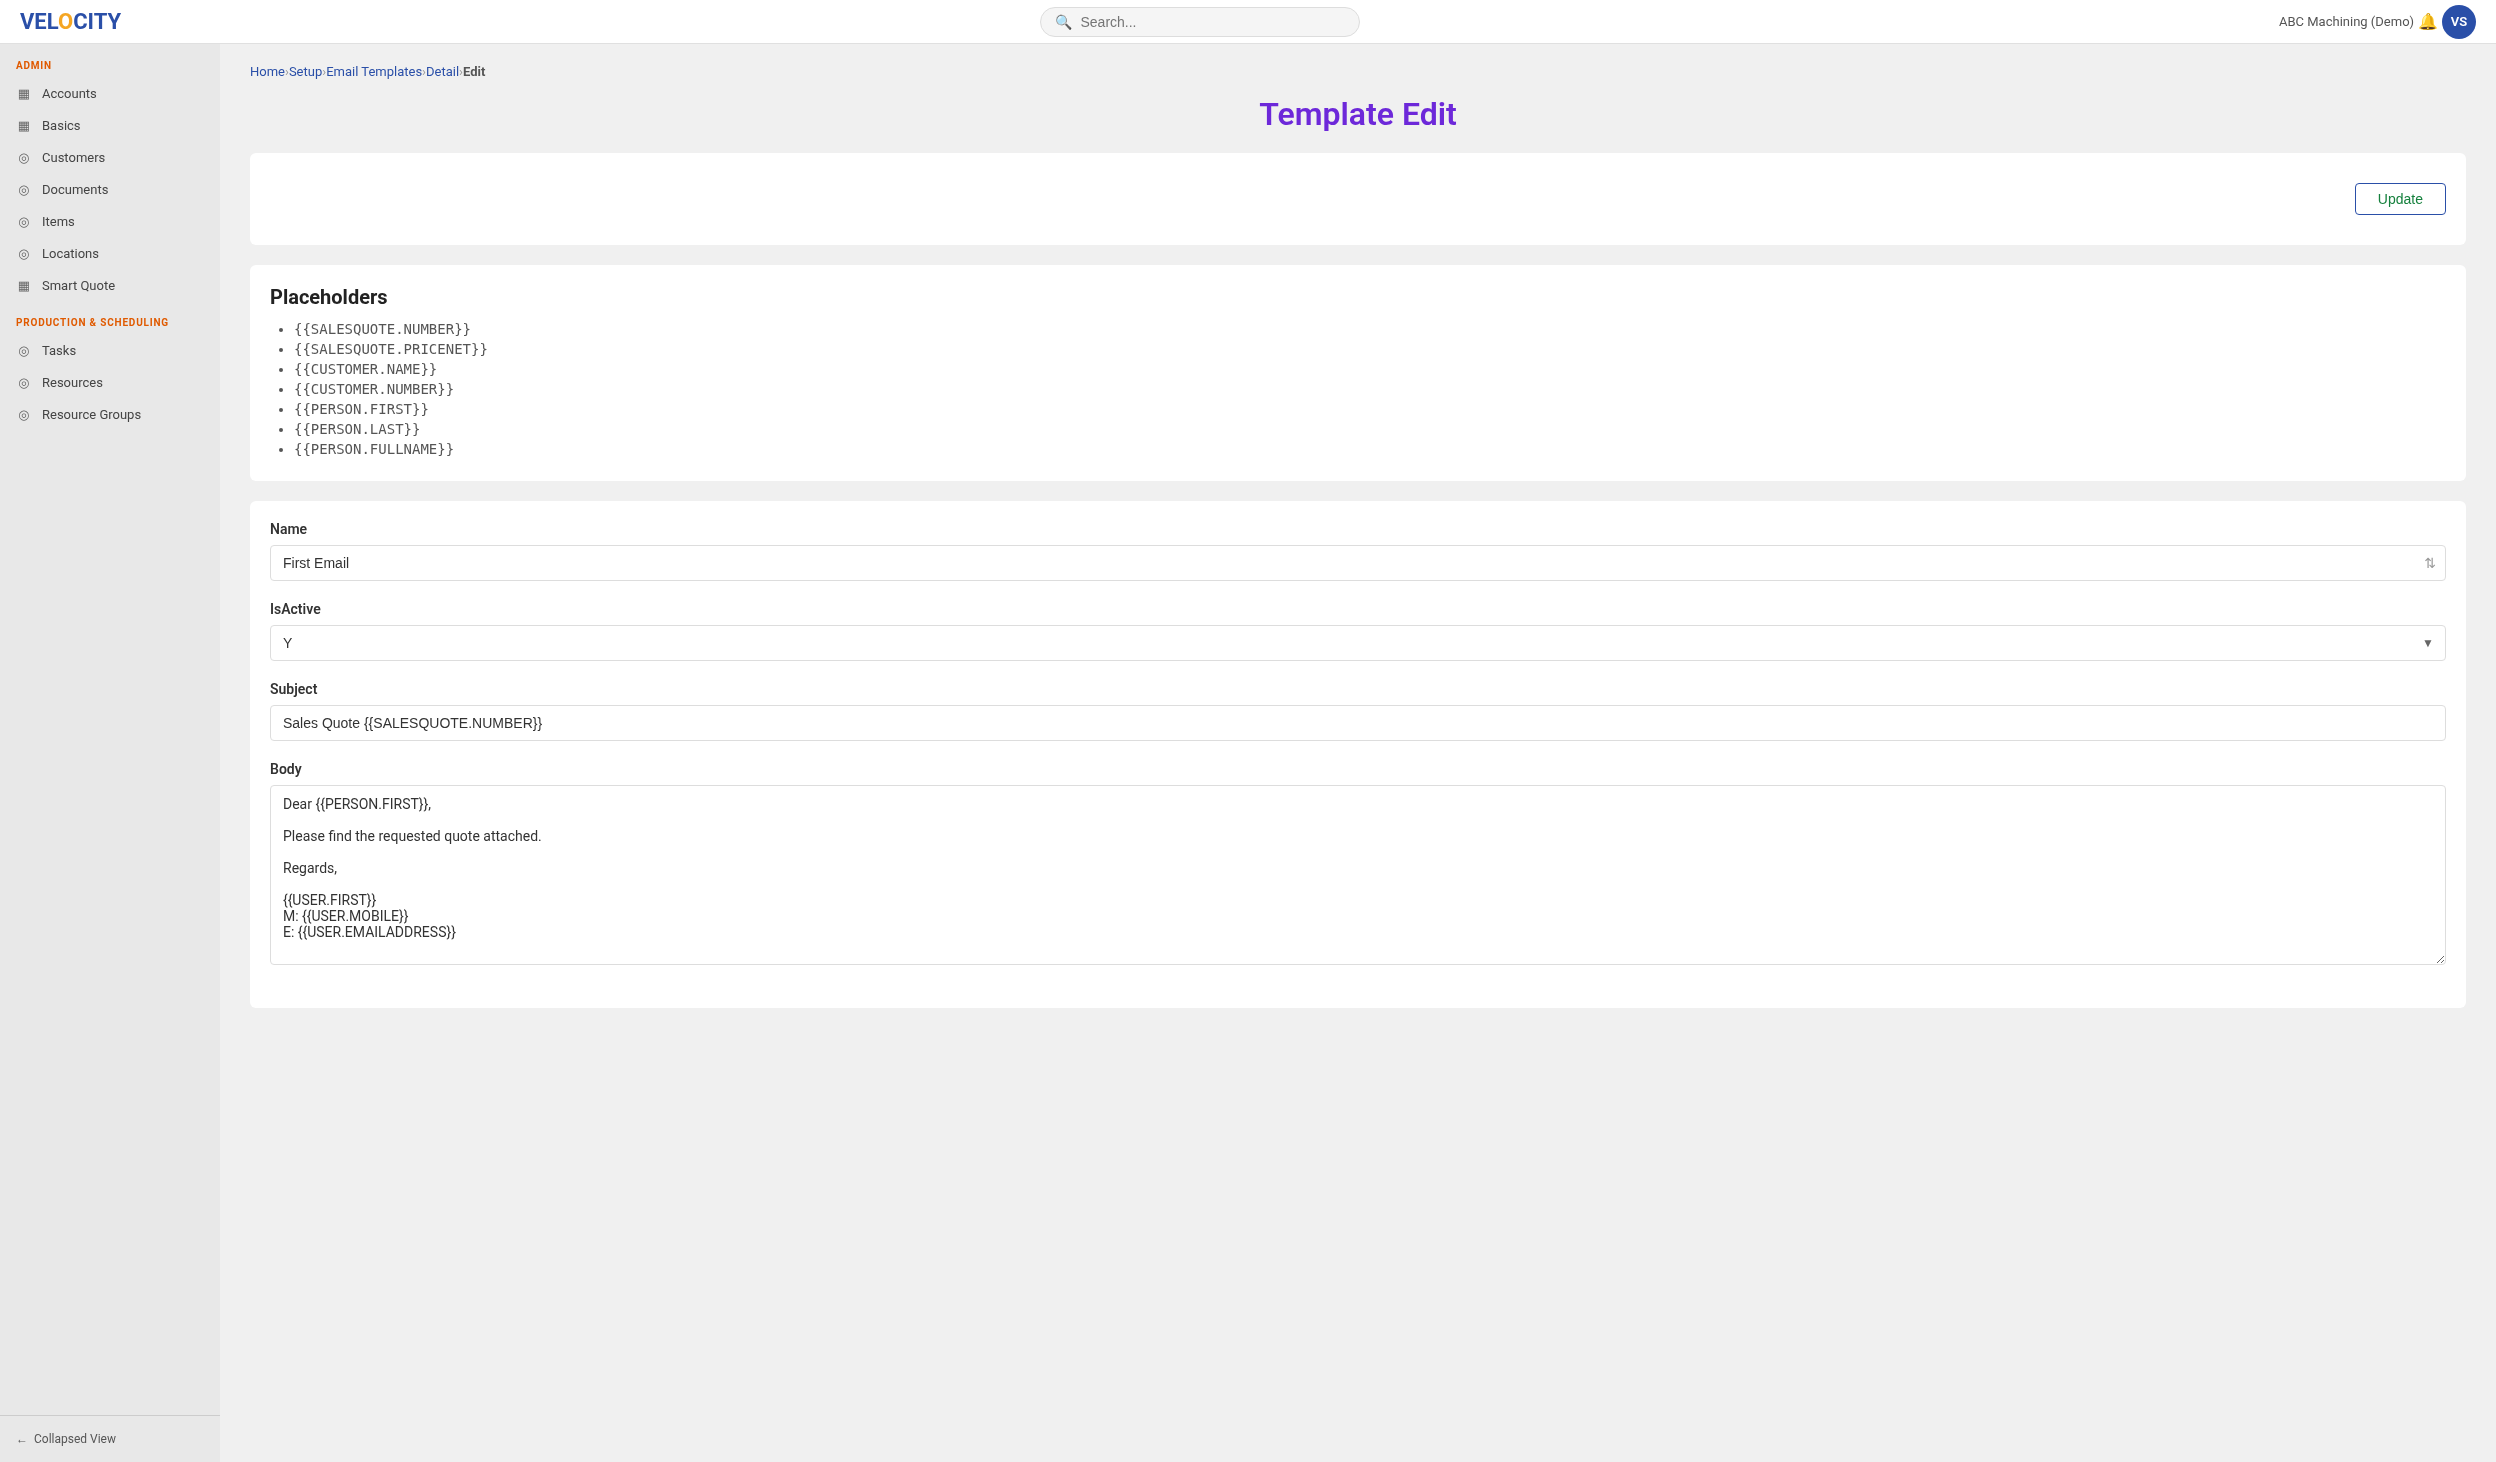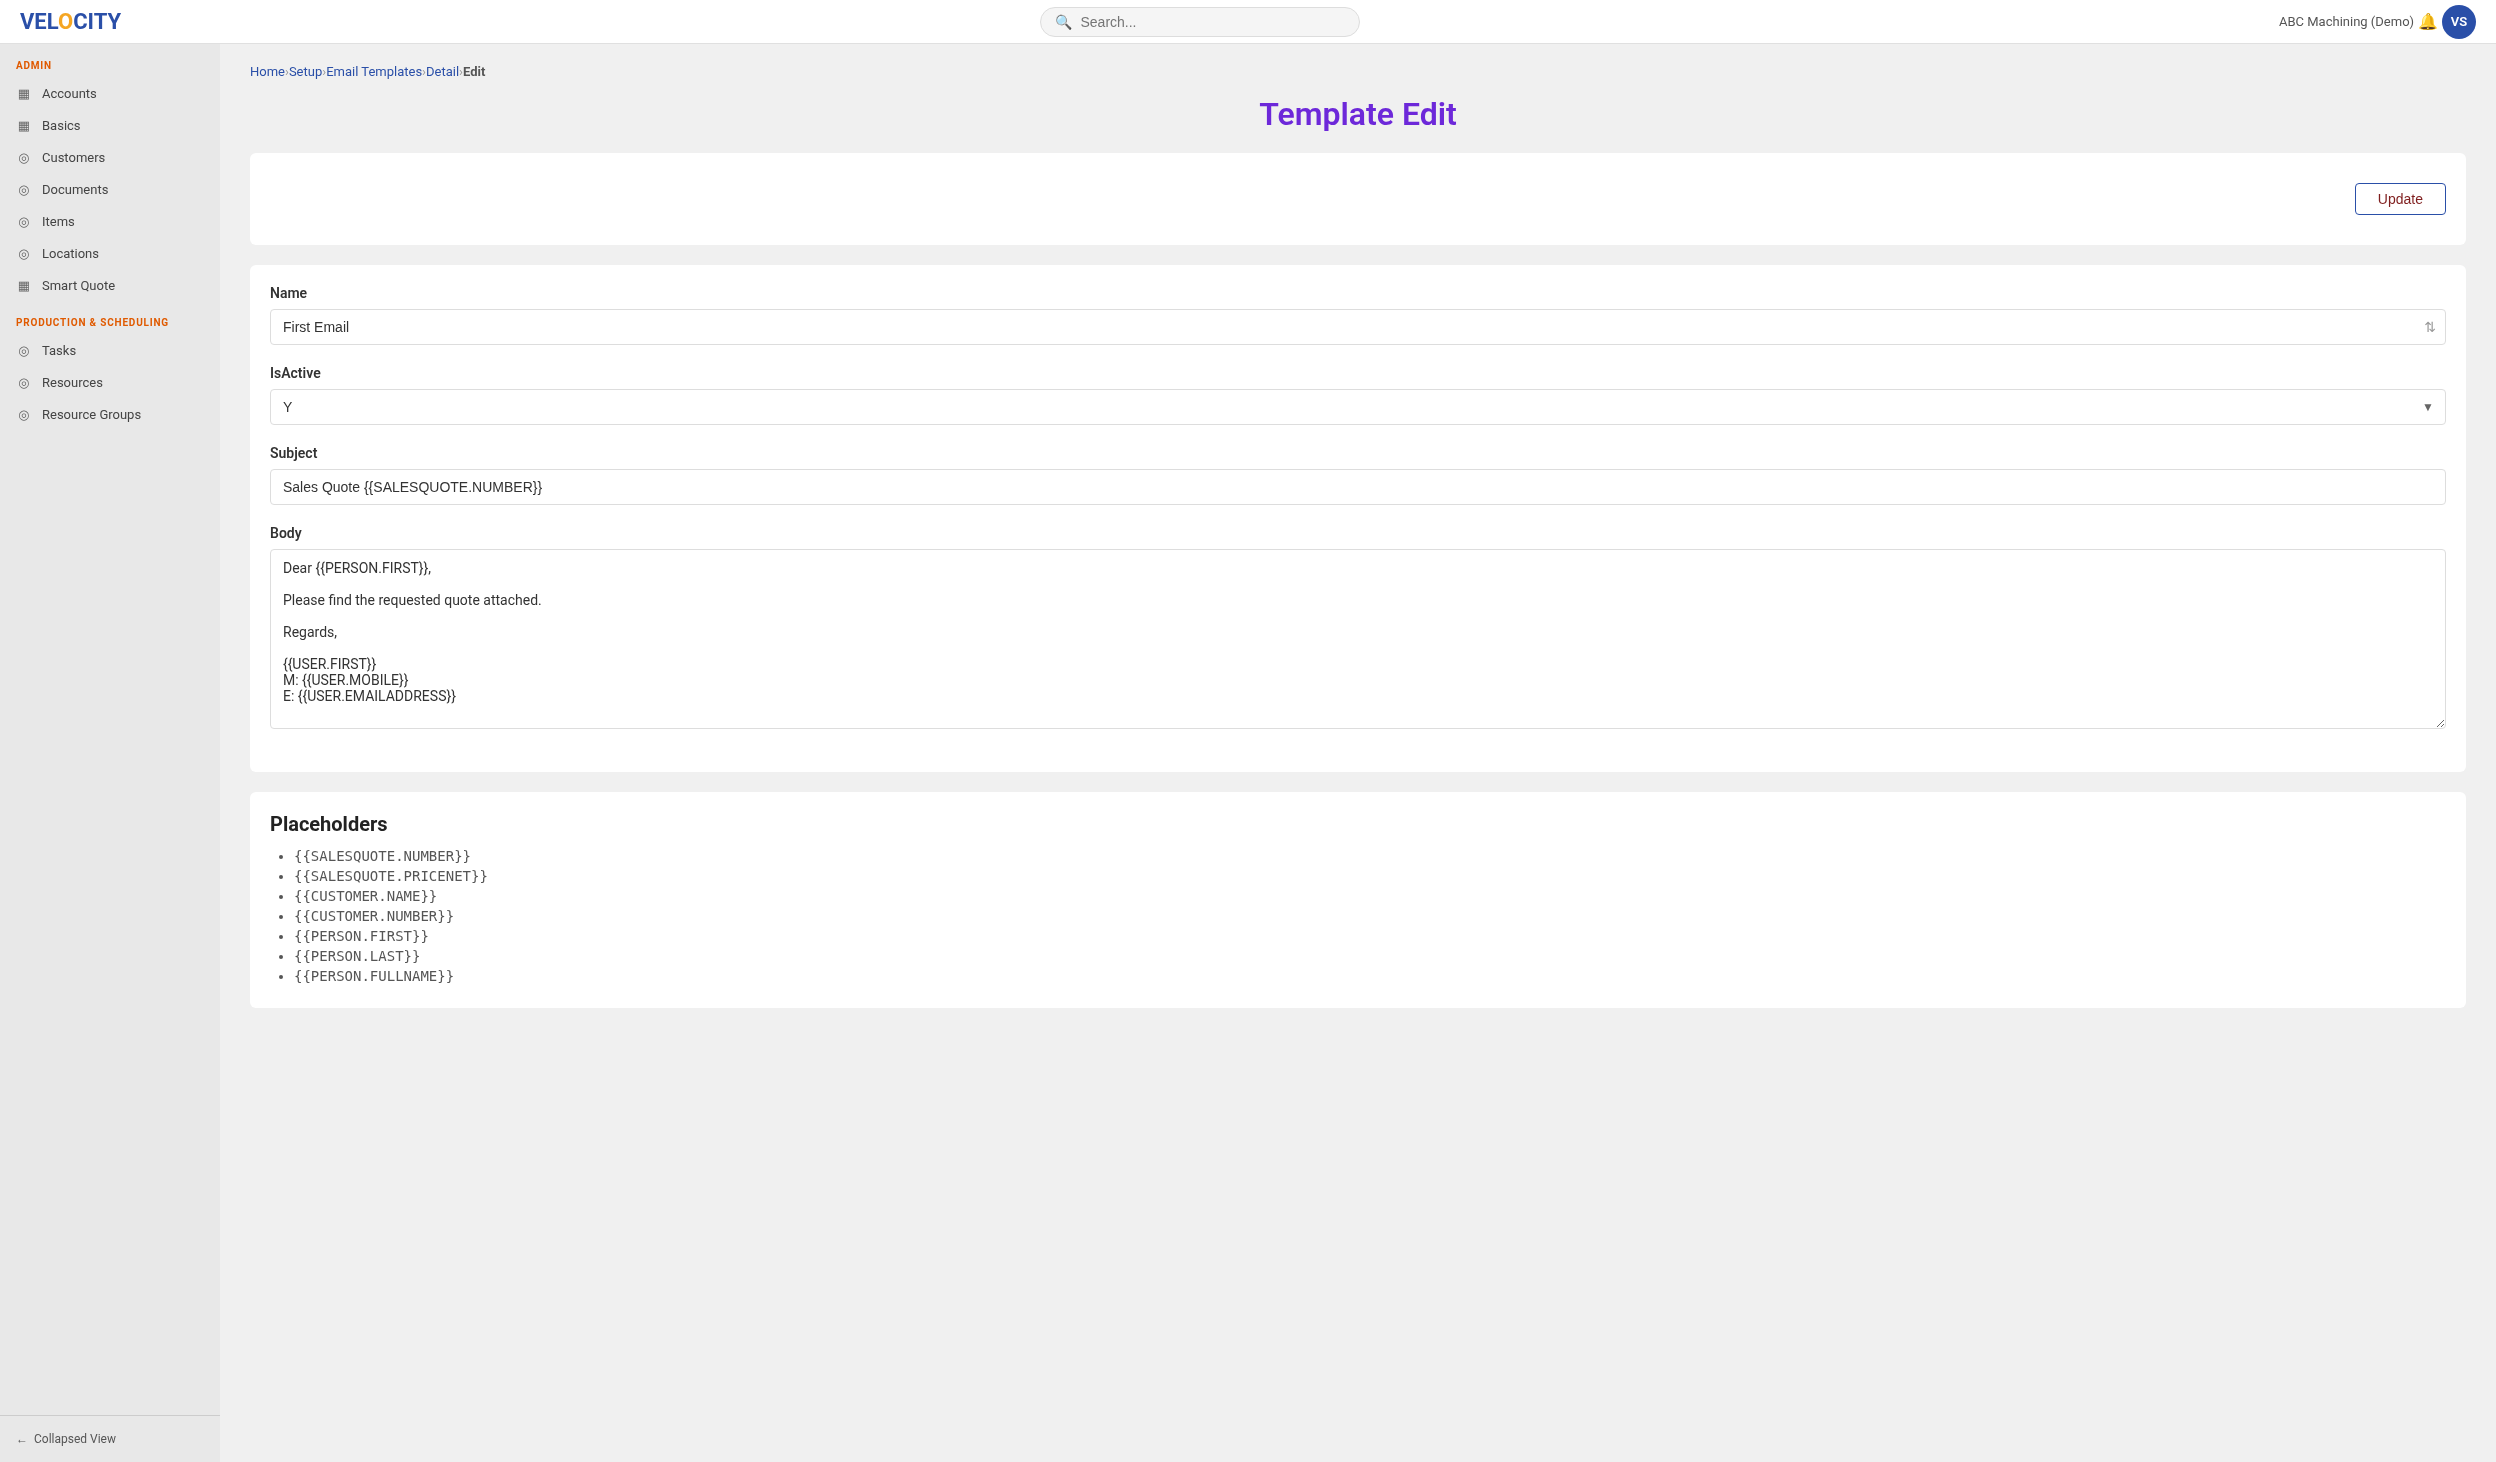--- a/index.html
+++ b/index.html
@@ -41,21 +41,21 @@
     .breadcrumb .current { color: #555; font-weight: 700; }
 
     
     .page-title { font-size: 32px; font-weight: 600; color: #6d28d9; text-align: center; margin-bottom: 20px; }
 
     
     .card { background: #fff; border-radius: 6px; padding: 20px; margin-bottom: 20px; }
 
     
     .card-toolbar { display: flex; justify-content: flex-end; padding: 10px 0; }
-    .btn-update { background: #fff; border: 1px solid #2a4fa8; color: #7f1d1d; padding: 7px 22px; border-radius: 4px; font-size: 14px; cursor: pointer; }
+    .btn-update { background: #fff; border: 1px solid #2a4fa8; color: #15803d; padding: 7px 22px; border-radius: 4px; font-size: 14px; cursor: pointer; }
 
     
     .form-group { margin-bottom: 20px; }
     .form-label { font-size: 14px; font-weight: 600; color: #333; margin-bottom: 8px; display: block; }
     .form-input { width: 100%; border: 1px solid #ddd; border-radius: 4px; padding: 9px 12px; font-size: 14px; color: #333; outline: none; }
     .form-input-icon { position: relative; }
     .form-input-icon input { padding-right: 36px; }
     .form-input-icon .input-icon { position: absolute; right: 10px; top: 50%; transform: translateY(-50%); color: #999; font-size: 14px; }
 
     .form-select-wrapper { position: relative; }
@@ -167,71 +167,71 @@
         <span>›</span>
         <span class="current">Edit</span>
       </div>
 
       <h1 class="page-title">Template Edit</h1>
 
       <div class="card">
         <div class="card-toolbar">
           <button class="btn-update">Update</button>
         </div>
-      </div>
-
-      <div class="card">
-
-        <div class="form-group">
-          <label class="form-label">Name</label>
-          <div class="form-input-icon">
-            <input type="text" class="form-input" value="First Email" style="">
-            <span class="input-icon">⇅</span>
-          </div>
-        </div>
-
-        <div class="form-group">
-          <label class="form-label">IsActive</label>
-          <div class="form-select-wrapper">
-            <select class="form-select">
-              <option value="Y">Y</option>
-              <option value="N">N</option>
-            </select>
-            <span class="select-arrow">▼</span>
-          </div>
-        </div>
-
-        <div class="form-group">
-          <label class="form-label">Subject</label>
-          <input type="text" class="form-input" value="Sales Quote {{SALESQUOTE.NUMBER}}" style="">
-        </div>
-
-        <div class="form-group">
-          <label class="form-label">Body</label>
-          <textarea class="form-textarea" style="">Dear {{PERSON.FIRST}},
-
-Please find the requested quote attached.
-
-Regards,
-
-{{USER.FIRST}}
-M: {{USER.MOBILE}}
-E: {{USER.EMAILADDRESS}}</textarea>
-        </div>
-
       </div>
 
       <div class="card">
         <div class="placeholders-title">Placeholders</div>
         <ul class="placeholders-list">
           <li>{{SALESQUOTE.NUMBER}}</li>
           <li>{{SALESQUOTE.PRICENET}}</li>
           <li>{{CUSTOMER.NAME}}</li>
           <li>{{CUSTOMER.NUMBER}}</li>
           <li>{{PERSON.FIRST}}</li>
           <li>{{PERSON.LAST}}</li>
           <li>{{PERSON.FULLNAME}}</li>
         </ul>
       </div>
 
+      <div class="card">
+
+        <div class="form-group">
+          <label class="form-label">Name</label>
+          <div class="form-input-icon">
+            <input type="text" class="form-input" value="First Email" style="">
+            <span class="input-icon">⇅</span>
+          </div>
+        </div>
+
+        <div class="form-group">
+          <label class="form-label">IsActive</label>
+          <div class="form-select-wrapper">
+            <select class="form-select">
+              <option value="Y">Y</option>
+              <option value="N">N</option>
+            </select>
+            <span class="select-arrow">▼</span>
+          </div>
+        </div>
+
+        <div class="form-group">
+          <label class="form-label">Subject</label>
+          <input type="text" class="form-input" value="Sales Quote {{SALESQUOTE.NUMBER}}" style="">
+        </div>
+
+        <div class="form-group">
+          <label class="form-label">Body</label>
+          <textarea class="form-textarea" style="">Dear {{PERSON.FIRST}},
+
+Please find the requested quote attached.
+
+Regards,
+
+{{USER.FIRST}}
+M: {{USER.MOBILE}}
+E: {{USER.EMAILADDRESS}}</textarea>
+        </div>
+
+      </div>
+
     </div>
   </div>
 </div>
 
 </body></html>

